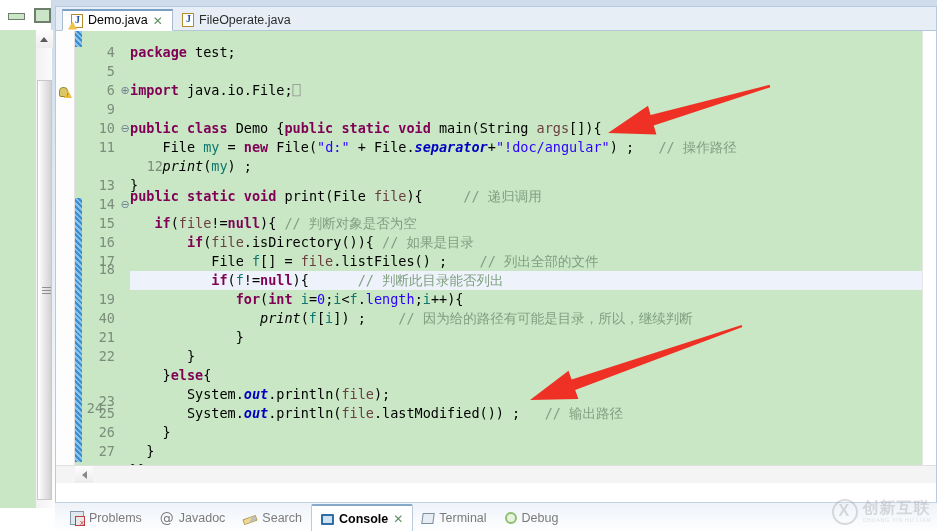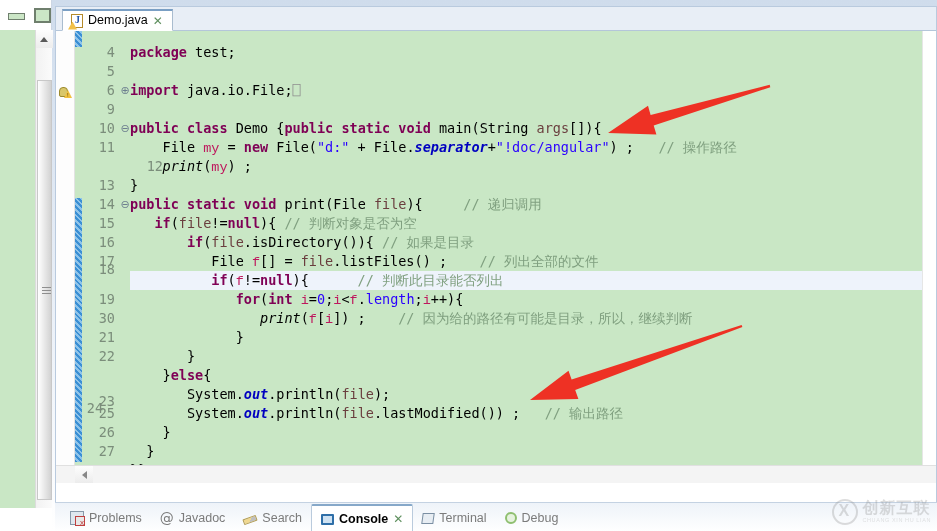--- a/index.html
+++ b/index.html
@@ -213,21 +213,21 @@
   }
 
   
   .kw   { color: #7f0055; font-weight: bold; }
   .str  { color: #2a00ff; }
   .cmt  { color: #7f9f7f; }
   .fld  { color: #0000c0; font-weight: bold; font-style: italic; }
   .mth  { color: #000000; font-style: italic; }
   .typ  { color: #000000; }
   .prm  { color: #6a3e3e; }
-  .loc  { color: #be185d; font-family: Liberation Mono, monospace; }
+  .loc  { color: #0f766e; }
 
   
   .hscroll {
     position: absolute; left: 0; bottom: 0;
     width: 100%; height: 18px;
     background: #f4f4f4; border-top: 1px solid #e0e0e0;
   }
   .hs-left {
     position:absolute; left: 19px; top:0; width: 18px; height: 17px;
     background: linear-gradient(to bottom,#fdfdfd,#ececec);
@@ -352,20 +352,24 @@
 
   <div class="editor-frame">
 
     <div class="tabstrip">
       <div class="tab active">
         <span class="jfile-icon">
           <span class="warn-badge"></span>
         </span>
         <span class="tab-label">Demo.java</span>
         <span class="close-x">✕</span>
+      </div>
+      <div class="tab inactive">
+        <span class="jfile-icon"></span>
+        <span class="tab-label">FileOperate.java</span>
       </div>
     </div>
 
     <div class="editor-body">
       <div class="annot-ruler">
         <div class="annot-marker">
           <div class="bulb"></div>
             <div class="tri"></div>
         </div>
       </div>
@@ -391,33 +395,33 @@
           <div class="fold-mark" style="top: 88px;">⊖</div>
           <div class="codetext" style="top: 88px;"><span class="kw">public</span> <span class="kw">class</span> <span class="typ">Demo</span> {<span class="kw">public</span> <span class="kw">static</span> <span class="kw">void</span> <span class="typ">main</span>(<span class="typ">String</span> <span class="prm">args</span>[]){</div>
           <div class="lineno" style="top: 107px;">11</div>
           <div class="codetext" style="top: 107px;">    <span class="typ">File</span> <span class="loc">my</span> = <span class="kw">new</span> <span class="typ">File</span>(<span class="str">"d:"</span> + <span class="typ">File</span>.<span class="fld">separator</span>+<span class="str">"!doc/angular"</span>) ;   <span class="cmt">// 操作路径</span></div>
           <div class="lineno" style="top: 126px; margin-left: 48px;">12</div>
           <div class="codetext" style="top: 126px;">    <span class="mth">print</span>(<span class="loc">my</span>) ;</div>
           <div class="lineno" style="top: 145px;">13</div>
           <div class="codetext" style="top: 145px;">}</div>
           <div class="lineno" style="top: 164px;">14</div>
           <div class="fold-mark" style="top: 164px;">⊖</div>
-          <div class="codetext" style="top: 164px; text-align: center;"><span class="kw">public</span> <span class="kw">static</span> <span class="kw">void</span> <span class="typ">print</span>(<span class="typ">File</span> <span class="prm">file</span>){     <span class="cmt">// 递归调用</span></div>
+          <div class="codetext" style="top: 156px; text-align: center;"><span class="kw">public</span> <span class="kw">static</span> <span class="kw">void</span> <span class="typ">print</span>(<span class="typ">File</span> <span class="prm">file</span>){     <span class="cmt">// 递归调用</span></div>
           <div class="lineno" style="top: 183px;">15</div>
           <div class="codetext" style="top: 183px;">   <span class="kw">if</span>(<span class="prm">file</span>!=<span class="kw">null</span>){ <span class="cmt">// 判断对象是否为空</span></div>
           <div class="lineno" style="top: 202px;">16</div>
           <div class="codetext" style="top: 202px;">       <span class="kw">if</span>(<span class="prm">file</span>.<span class="typ">isDirectory</span>()){ <span class="cmt">// 如果是目录</span></div>
           <div class="lineno" style="top: 221px;">17</div>
           <div class="codetext" style="top: 221px;">          <span class="typ">File</span> <span class="loc">f</span>[] = <span class="prm">file</span>.<span class="typ">listFiles</span>() ;    <span class="cmt">// 列出全部的文件</span></div>
           <div class="current-line" style="top: 240px;"></div>
           <div class="lineno" style="top: 229px;">18</div>
           <div class="codetext" style="top: 240px;">          <span class="kw">if</span>(<span class="loc">f</span>!=<span class="kw">null</span>){      <span class="cmt">// 判断此目录能否列出</span></div>
           <div class="lineno" style="top: 259px;">19</div>
           <div class="codetext" style="top: 259px;">             <span class="kw">for</span>(<span class="kw">int</span> <span class="loc">i</span>=<span class="str">0</span>;<span class="loc">i</span>&lt;<span class="loc">f</span>.<span class="fld" style="font-style:normal;font-weight:normal;color:#2a00ff">length</span>;<span class="loc">i</span>++){</div>
-          <div class="lineno" style="top: 278px;">30</div>
+          <div class="lineno" style="top: 278px;">40</div>
           <div class="codetext" style="top: 278px;">                <span class="mth">print</span>(<span class="loc">f</span>[<span class="loc">i</span>]) ;    <span class="cmt">// 因为给的路径有可能是目录，所以，继续判断</span></div>
           <div class="lineno" style="top: 297px;">21</div>
           <div class="codetext" style="top: 297px;">             }</div>
           <div class="lineno" style="top: 316px;">22</div>
           <div class="codetext" style="top: 316px;">       }</div>
           <div class="lineno" style="top: 328px; margin-top: 33px;">23</div>
           <div class="codetext" style="top: 335px;">    }<span class="kw">else</span>{</div>
           <div class="lineno" style="top: 368px; text-align: center;">24</div>
           <div class="codetext" style="top: 354px;">       <span class="typ">System</span>.<span class="fld">out</span>.<span class="typ">println</span>(<span class="prm">file</span>);</div>
           <div class="lineno" style="top: 373px;">25</div>

